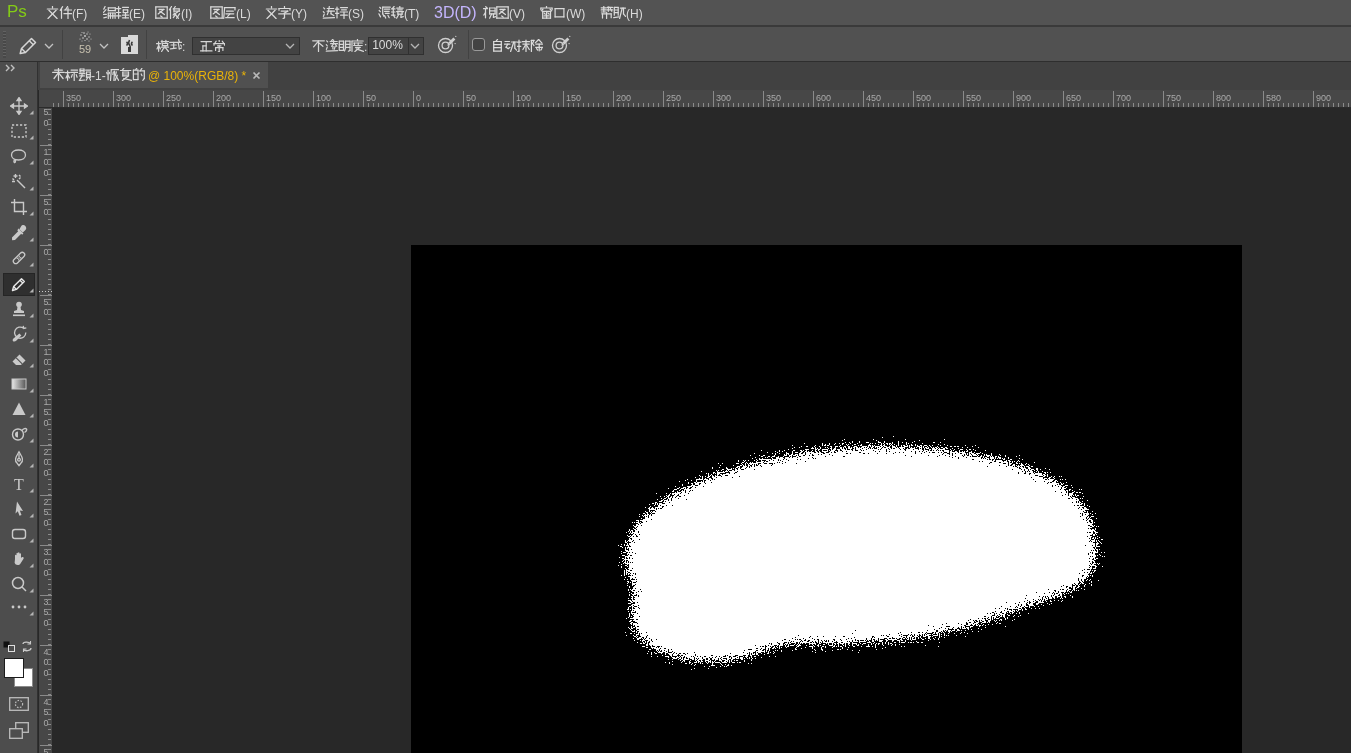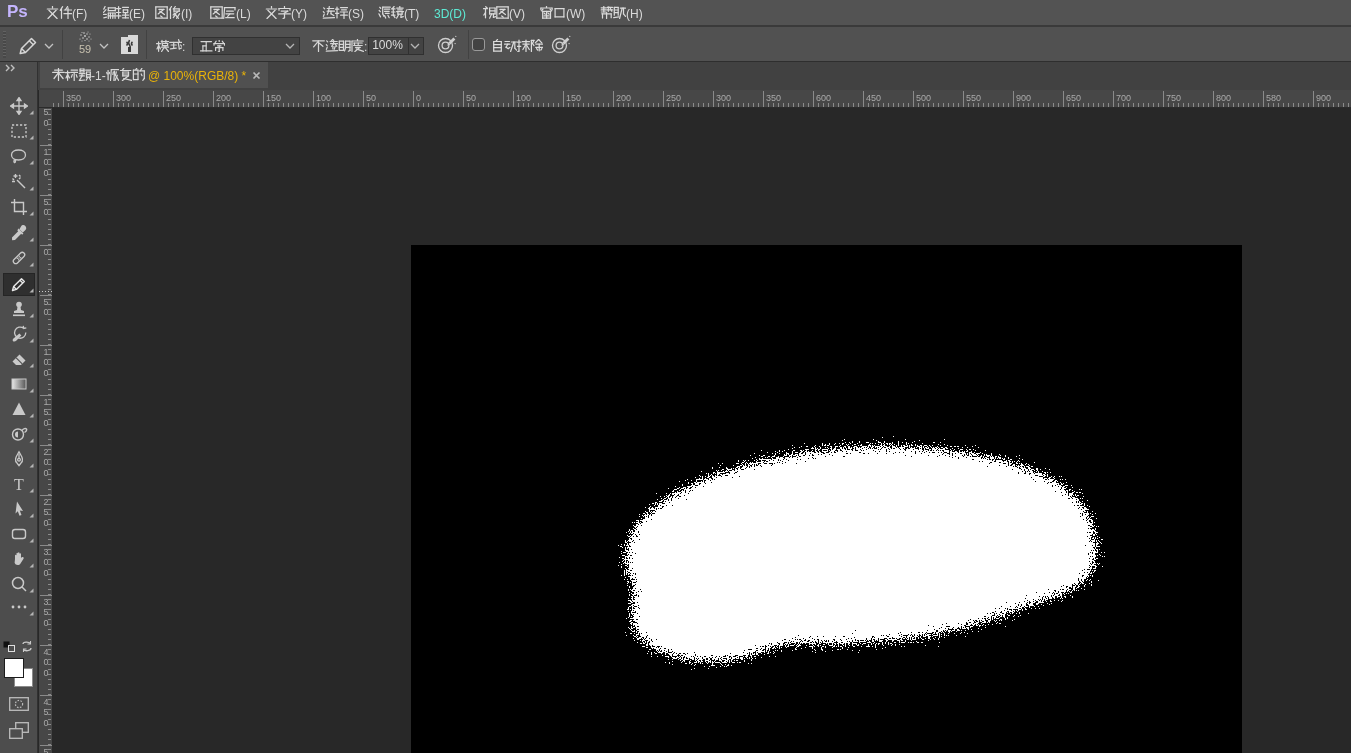--- a/index.html
+++ b/index.html
@@ -1,20 +1,20 @@
 <!DOCTYPE html>
 <html><head><meta charset="utf-8"><style>
 html,body{margin:0;padding:0;width:1351px;height:753px;overflow:hidden;background:#282828;
 font-family:"Liberation Sans",sans-serif;-webkit-font-smoothing:antialiased}
 .ab{position:absolute}
 .lab{position:absolute;font-size:9px;color:#aaaaaa}
 </style></head><body>
 <div class="ab" style="left:0;top:0;width:1351px;height:25px;background:#535353"></div>
 <div class="ab" style="left:0;top:25px;width:1351px;height:2px;background:#3a3a3a"></div>
-<div class="ab" style="left:7px;top:2px;font-size:17px;font-weight:bold;color:#c4b5fd;letter-spacing:0px">Ps</div>
+<div class="ab" style="left:7px;top:2px;font-size:17px;font-weight:normal;color:#84cc16;letter-spacing:0px">Ps</div>
 <div class="ab" style="left:46px;top:6px;height:14px;line-height:14px;white-space:nowrap"><svg width="13" height="13" style="vertical-align:-1px" viewBox="0 0 13 13">
       <g stroke="#dadada" stroke-width="1.235" stroke-linecap="round">
         <line x1="6.5" y1="0.5" x2="6.5" y2="2.1"></line>
         <line x1="1.3" y1="3.0" x2="11.7" y2="3.0"></line>
         <line x1="10.1" y1="4.3" x2="2.0" y2="12.5"></line>
         <line x1="2.9" y1="4.3" x2="11.1" y2="12.5"></line>
       </g>
     </svg><svg width="13" height="13" style="vertical-align:-1px" viewBox="0 0 13 13">
       <g stroke="#dadada" stroke-width="1.235" stroke-linecap="round">
         <line x1="3.6" y1="0.7" x2="1.3" y2="4.4"></line>
@@ -178,21 +178,21 @@
         <line x1="6.6" y1="3.8" x2="11.3" y2="3.8"></line>
         <line x1="5.6" y1="5.6" x2="12.5" y2="5.6"></line>
         <line x1="6.9" y1="5.6" x2="6.9" y2="8.2"></line>
         <line x1="11.1" y1="5.6" x2="11.1" y2="8.2"></line>
         <line x1="6.9" y1="8.2" x2="11.1" y2="8.2"></line>
         <line x1="7.7" y1="8.5" x2="5.6" y2="12.2"></line>
         <line x1="10.0" y1="8.5" x2="10.0" y2="11.3"></line>
         <line x1="10.0" y1="11.3" x2="12.3" y2="10.7"></line>
       </g>
     </svg><span style="font-size:12px;color:#dadada">(T)</span></div>
-<div class="ab" style="left:434px;top:6px;height:14px;line-height:14px;white-space:nowrap"><span style="font-size:12px;color:#5eead4">3D(D)</span></div>
+<div class="ab" style="left:434px;top:6px;height:14px;line-height:14px;white-space:nowrap"><span style="font-size:16px;color:#c4b5fd">3D(D)</span></div>
 <div class="ab" style="left:483px;top:6px;height:14px;line-height:14px;white-space:nowrap"><svg width="13" height="13" style="vertical-align:-1px" viewBox="0 0 13 13">
       <g stroke="#dadada" stroke-width="1.235" stroke-linecap="round">
         <line x1="2.7" y1="0.7" x2="4.0" y2="1.7"></line>
         <line x1="0.5" y1="2.7" x2="4.5" y2="2.7"></line>
         <line x1="2.5" y1="2.7" x2="2.5" y2="11.8"></line>
         <line x1="2.5" y1="6.5" x2="0.8" y2="9.1"></line>
         <line x1="6.6" y1="2.0" x2="12.1" y2="2.0"></line>
         <line x1="6.6" y1="2.0" x2="6.6" y2="7.9"></line>
         <line x1="12.1" y1="2.0" x2="12.1" y2="7.9"></line>
         <line x1="6.6" y1="4.9" x2="12.1" y2="4.9"></line>

